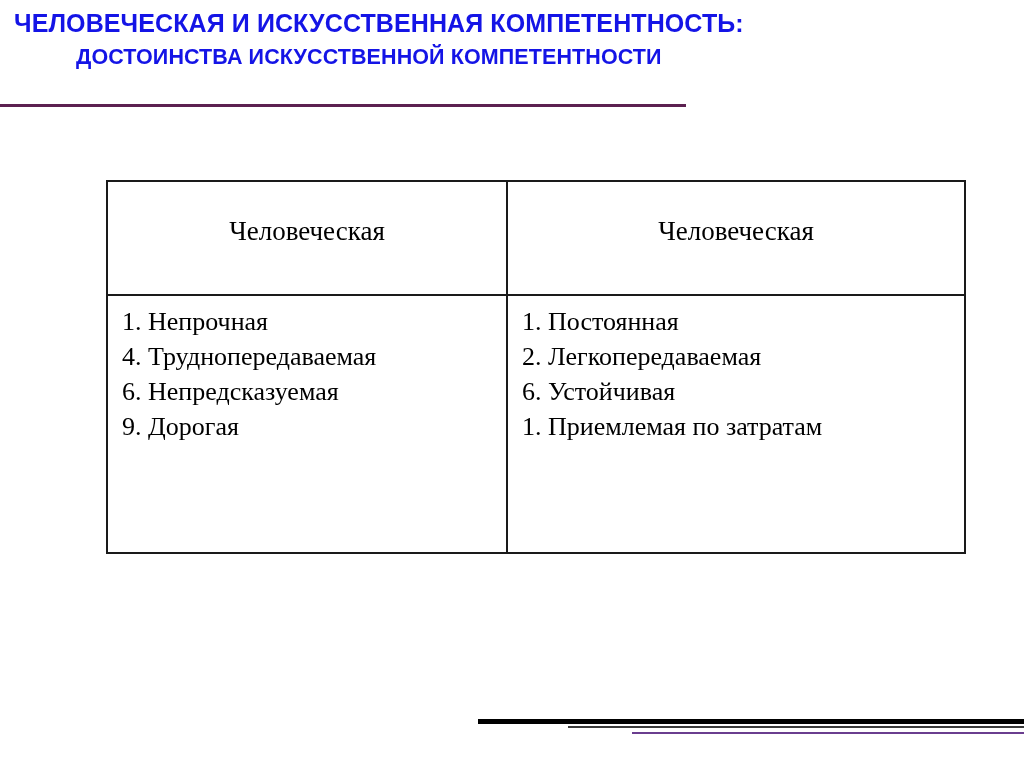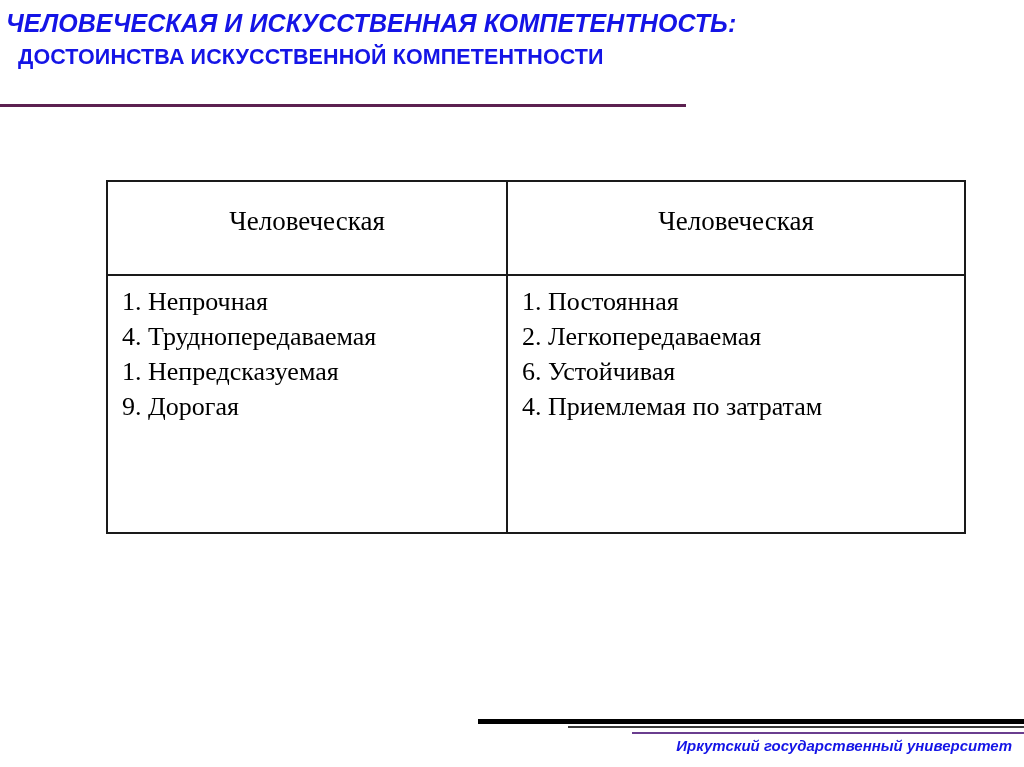--- a/index.html
+++ b/index.html
@@ -26,28 +26,28 @@
     color: #1414e6;
     font-family: "Liberation Sans", sans-serif;
     font-weight: bold;
     font-size: 25px;
     line-height: 31px;
     letter-spacing: 0.1px;
     white-space: nowrap;
     text-transform: uppercase;
   }
   #title-line-1 {
-    padding-left: 6px;
+    padding-left: 14px;
     padding-top: 8px;
-    font-style: italic;
   }
   #title-line-2 {
-    padding-left: 18px;
+    padding-left: 28px;
     padding-top: 3px;
     font-size: 21.5px;
+    margin-left: 48px;
   }
 
   
   #title-rule {
     position: absolute;
     left: 0;
     top: 104px;
     width: 686px;
     height: 3px;
     background: #5c2050;
@@ -63,21 +63,21 @@
     border-collapse: collapse;
     table-layout: fixed;
     background: #ffffff;
   }
   #comparison-table col.col-left  { width: 400px; }
   #comparison-table col.col-right { width: 458px; }
 
   #comparison-table th,
   #comparison-table td {
     border: 2px solid #1a1a1a;
-    padding: 4px;
+    padding: 14px;
     vertical-align: top;
     font-family: "Liberation Serif", serif;
     font-weight: normal;
     color: #000000;
   }
 
   .header-cell {
     height: 84px;
     text-align: center;
     vertical-align: middle !important;
@@ -172,34 +172,33 @@
         <span class="header-text">Человеческая</span>
       </th>
     </tr>
   </thead>
   <tbody>
     <tr>
       <td class="body-cell">
         <ul class="item-list">
           <li>1. Непрочная</li>
           <li>4. Труднопередаваемая</li>
-          <li>1. Непредсказуемая</li>
+          <li>6. Непредсказуемая</li>
           <li>9. Дорогая</li>
         </ul>
       </td>
       <td class="body-cell">
         <ul class="item-list">
           <li>1. Постоянная</li>
           <li>2. Легкопередаваемая</li>
           <li>6. Устойчивая</li>
-          <li>4. Приемлемая по затратам</li>
+          <li>1. Приемлемая по затратам</li>
         </ul>
       </td>
     </tr>
   </tbody>
 </table>
 
 <div id="footer">
   <div class="footer-rule" id="footer-rule-1"></div>
   <div class="footer-rule" id="footer-rule-2"></div>
   <div class="footer-rule" id="footer-rule-3"></div>
-  <div id="footer-text">Иркутский государственный университет</div>
 </div>
 
 </body></html>

